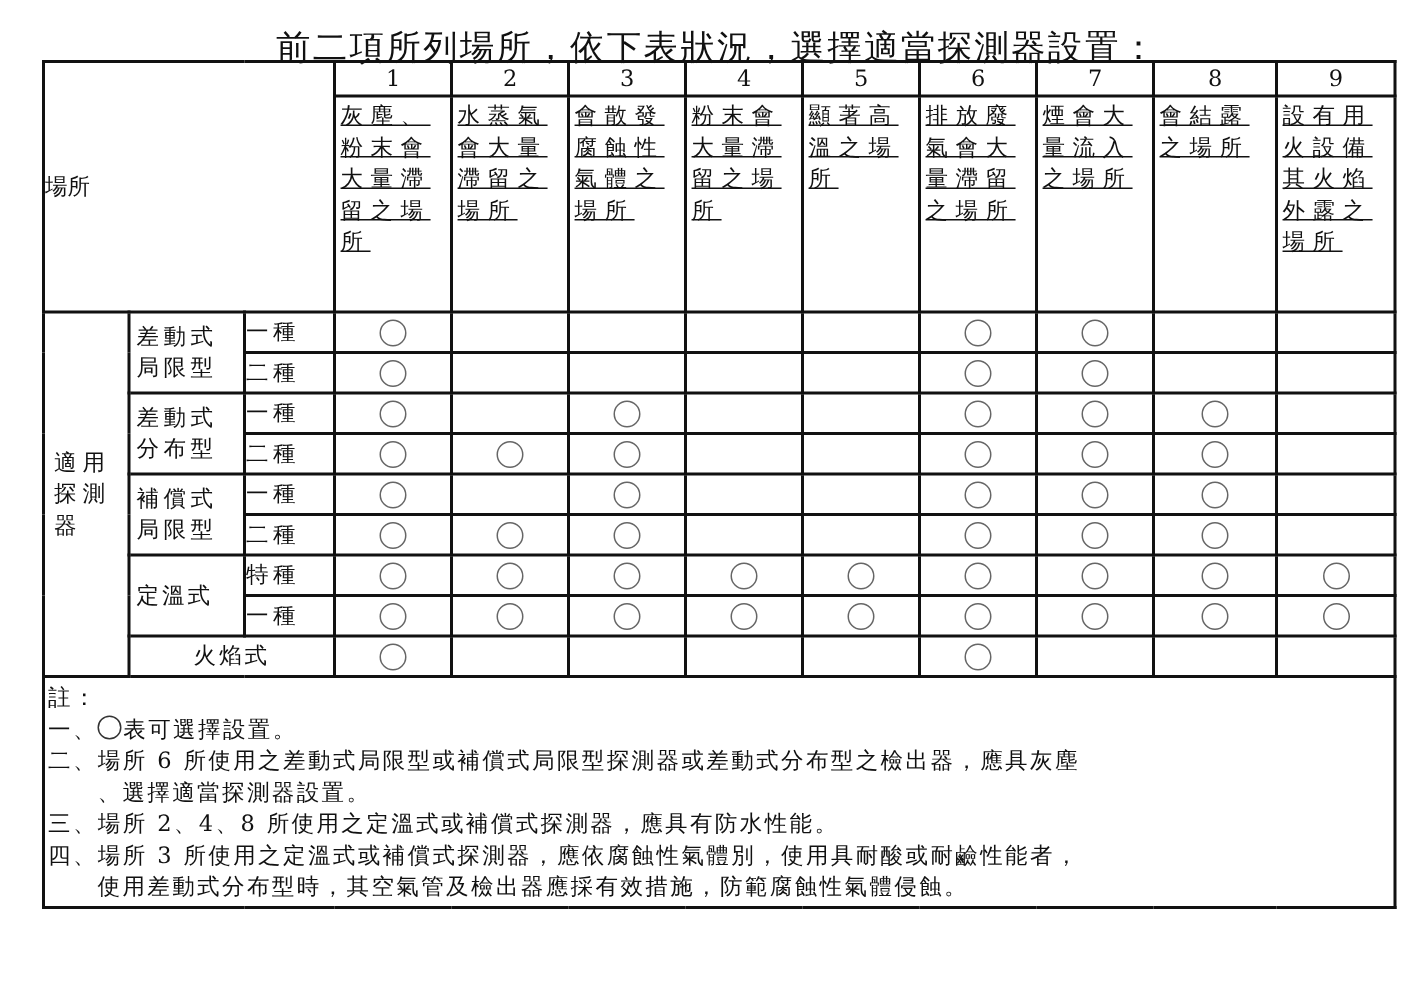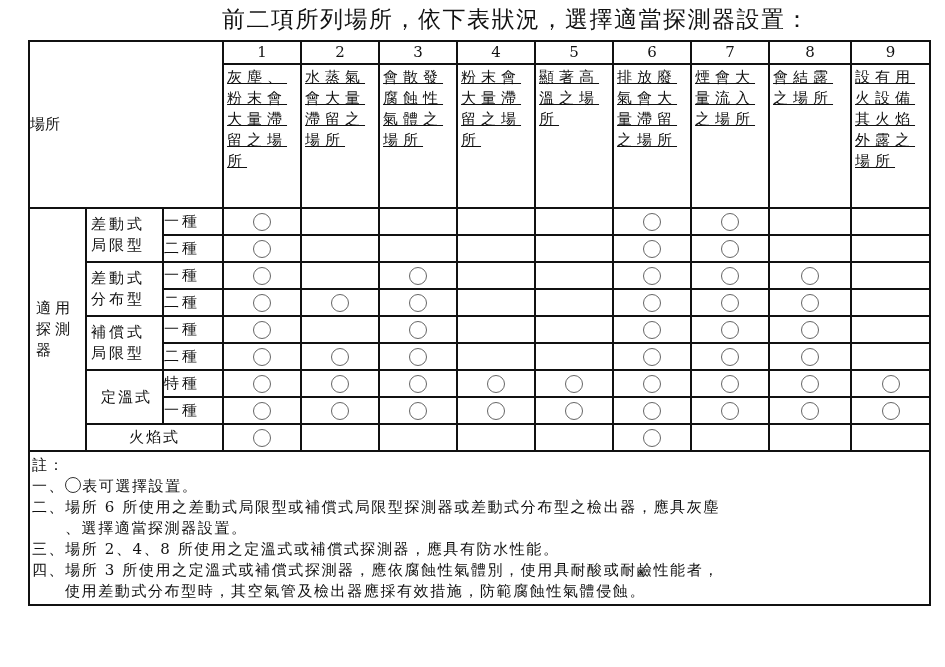--- a/index.html
+++ b/index.html
@@ -1,19 +1,19 @@
 <!DOCTYPE html>
 <html><head>
 <meta charset="utf-8">
 <style>
   html, body { margin: 0; padding: 0; background: #ffffff; }
   body { width: 945px; height: 667px; position: relative; overflow: hidden;
          font-family: "DejaVu Serif", "Liberation Serif", serif; color: #111; }
-  .title { position: absolute; left: 184px; top: 4px; font-size: 23px; letter-spacing: 1.5px;
-           white-space: nowrap; margin-left: 38px; }
+  .title { position: absolute; left: 184px; top: 16px; font-size: 23px; letter-spacing: 1.5px;
+           white-space: nowrap; }
   table.main { position: absolute; left: 28px; top: 40px; border-collapse: collapse;
                table-layout: fixed; width: 901px; }
   table.main td { border: 2px solid #111; padding: 0; font-size: 15px; line-height: 21px;
                   vertical-align: middle; }
   .num { text-align: center; height: 21px; font-size: 15px; }
   .desc { vertical-align: top !important; padding: 2px 2px 0 3px !important; letter-spacing: 5px;
           word-break: break-all; height: 140px; font-size: 15px; line-height: 21.5px; text-decoration: underline; }
   .place { text-align: left; font-size: 14px; }
   .cat { text-align: left; font-size: 15px; letter-spacing: 4px; line-height: 29px; }
   .grp { padding-left: 4px !important; font-size: 15px; letter-spacing: 3px; line-height: 29px; }
@@ -144,21 +144,21 @@
         <td class="mark"><span class="circle"></span></td>
         <td class="mark"><span class="circle"></span></td>
         <td class="mark"></td>
         <td class="mark"></td>
         <td class="mark"><span class="circle"></span></td>
         <td class="mark"><span class="circle"></span></td>
         <td class="mark"><span class="circle"></span></td>
         <td class="mark"></td>
       </tr>
       <tr class="body-row">
-        <td rowspan="2" class="grp" style="text-align: center; letter-spacing: 2px; border-radius: 15px;">定溫式</td>
+        <td rowspan="2" class="grp" style="letter-spacing: 2px; border-radius: 15px;">定溫式</td>
         <td class="sub">特種</td>
         <td class="mark"><span class="circle"></span></td>
         <td class="mark"><span class="circle"></span></td>
         <td class="mark"><span class="circle"></span></td>
         <td class="mark"><span class="circle"></span></td>
         <td class="mark"><span class="circle"></span></td>
         <td class="mark"><span class="circle"></span></td>
         <td class="mark"><span class="circle"></span></td>
         <td class="mark"><span class="circle"></span></td>
         <td class="mark"><span class="circle"></span></td>

